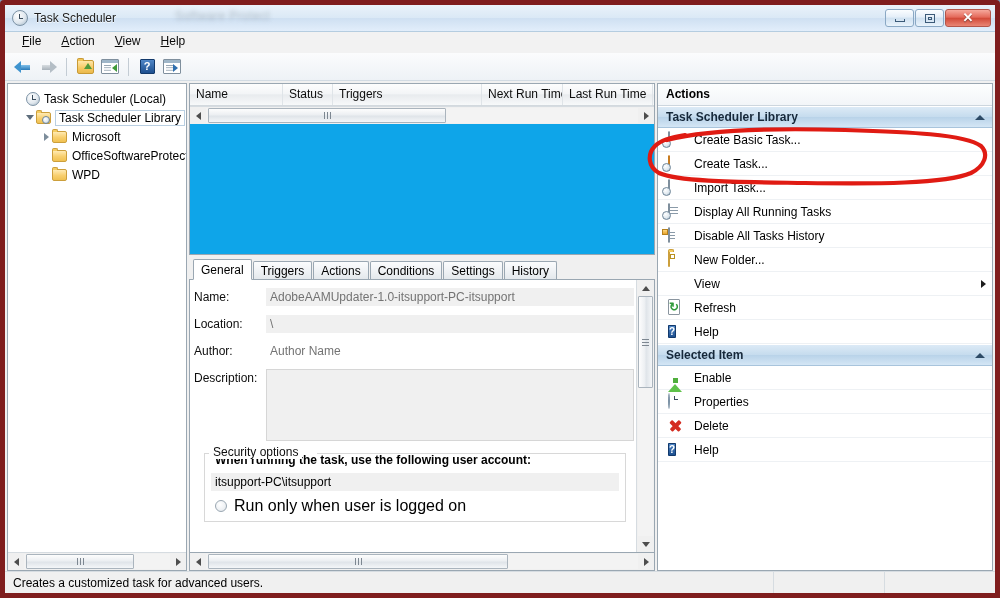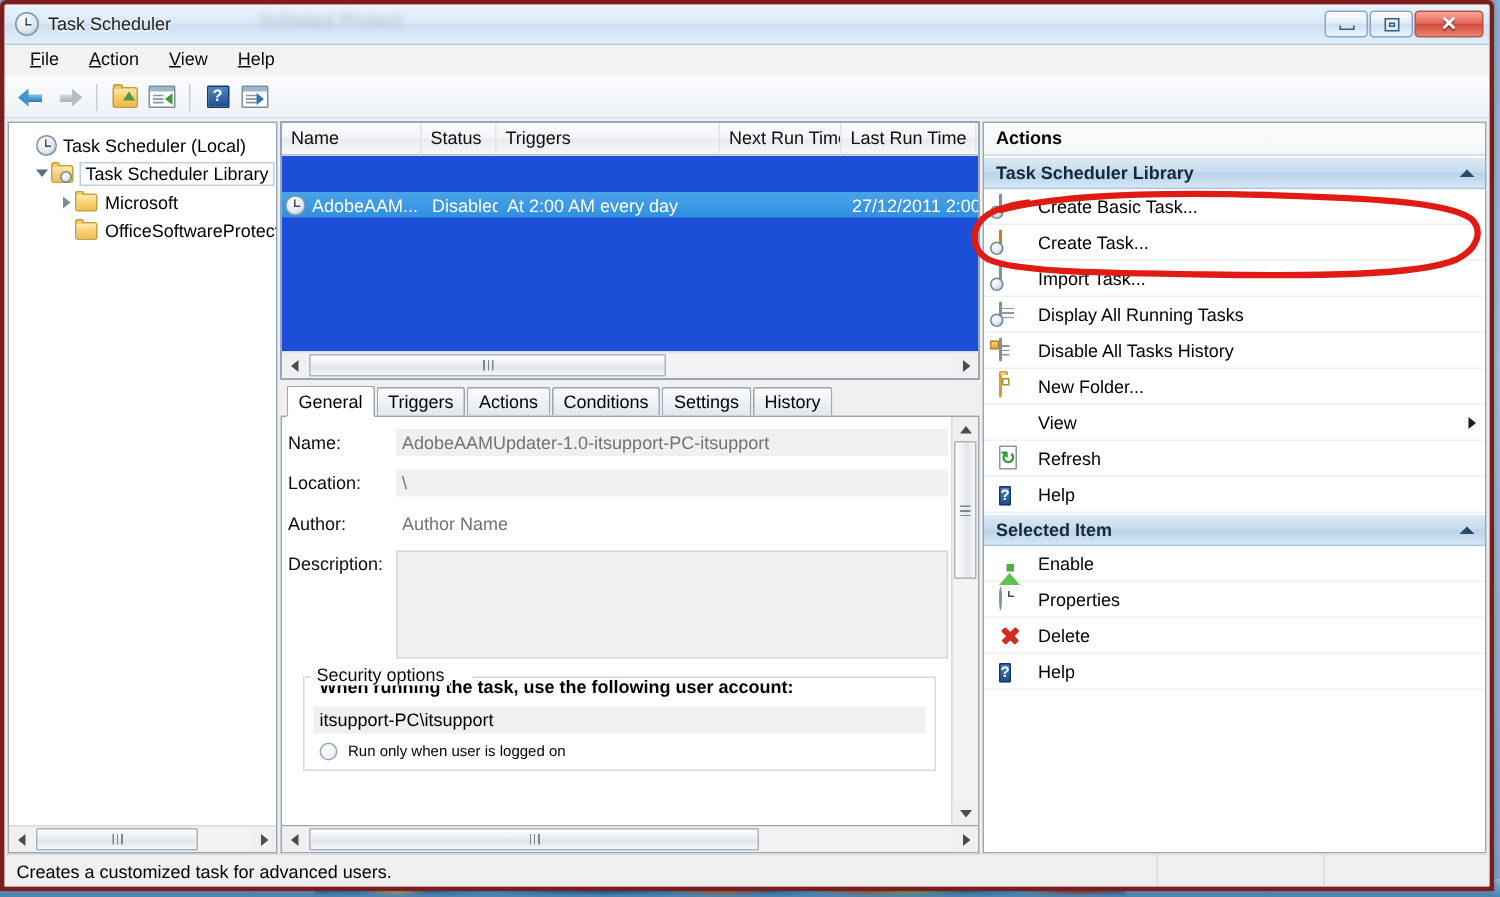--- a/index.html
+++ b/index.html
@@ -45,21 +45,21 @@
     opacity: .85;
   }
 
   
   .window {
     position: absolute;
     left: 0; top: 0;
     width: 990px;
     height: 588px;
     background: #f0f0f0;
-    border: 3px solid #7f1d1d;
+    border: 5px solid #7f1d1d;
     border-radius: 4px 4px 0 0;
     box-shadow: 0 0 6px rgba(0,0,0,.35);
     display: flex;
     flex-direction: column;
     overflow: hidden;
   }
 
   
   .titlebar {
     height: 26px;
@@ -516,26 +516,25 @@
     flex: 1;
     margin: 0 2px;
     display: flex;
     flex-direction: column;
     min-width: 0;
   }
 
   .list-box {
     height: 172px;
     border: 1px solid #9aa7b2;
-    background: #1d4ed8;
+    background: #0ea5e9;
     box-sizing: border-box;
     display: flex;
     flex-direction: column;
     flex: none;
-    gap: 24px;
   }
   .list-header {
     height: 21px;
     background: linear-gradient(180deg,#fdfdfd 0%, #f3f5f7 46%, #e8ebee 52%, #f7f9fa 100%);
     border-bottom: 1px solid #d3d9de;
     display: flex;
     align-items: center;
     flex: none;
     font-size: 12px;
     position: relative;
@@ -570,21 +569,21 @@
   
   .detail-box {
     flex: 1;
     margin-top: 4px;
     display: flex;
     flex-direction: column;
     min-height: 0;
   }
   .tabs {
     display: flex;
-    align-items: center;
+    align-items: flex-end;
     height: 21px;
     padding-left: 4px;
     flex: none;
   }
   .tab {
     height: 19px;
     line-height: 18px;
     padding: 0 7px;
     font-size: 12px;
     border: 1px solid #9aa7b2;
@@ -683,21 +682,21 @@
   }
   .acct-value {
     background: #f0f0f0;
     font-size: 12px;
     padding: 2px 4px;
     margin-bottom: 6px;
   }
   .radio-row {
     display: flex;
     align-items: center;
-    font-size: 10px;
+    font-size: 16px;
     margin-left: 4px;
     text-align: right;
   }
   .radio {
     width: 12px; height: 12px;
     border-radius: 50%;
     border: 1px solid #9aa7b2;
     background: radial-gradient(circle at 40% 35%, #ffffff 0%, #eef1f4 60%, #d8dde2 100%);
     box-sizing: border-box;
     margin-right: 7px;
@@ -1093,20 +1092,25 @@
               <span class="tri"></span>
             </span>
           <span class="ico-folder"></span>
           <span>Microsoft</span>
         </div>
         <div class="tree-row indent2">
           <span class="expander"></span>
           <span class="ico-folder"></span>
           <span>OfficeSoftwareProtect</span>
         </div>
+        <div class="tree-row indent2">
+          <span class="expander"></span>
+          <span class="ico-folder"></span>
+          <span>WPD</span>
+        </div>
       </div>
       <div class="hscroll">
         <div class="sb-arrow">
             <span class="tri-l"></span>
           </div>
         <div class="sb-track">
           <div class="sb-thumb" style="left:2px;width:108px;">
             <span class="grip"></span>
           </div>
         </div>
@@ -1118,30 +1122,20 @@
 
     <div class="center-pane">
 
       <div class="list-box">
         <div class="list-header">
           <div class="col-h" style="width:93px;">Name</div>
           <div class="col-h" style="width:50px;">Status</div>
           <div class="col-h" style="width:149px;">Triggers</div>
           <div class="col-h" style="width:81px;">Next Run Time</div>
           <div class="col-h" style="width:90px;">Last Run Time</div>
-        </div>
-        <div class="list-rows">
-          <div class="task-row">
-            <span class="ico-clock"></span>
-            <span class="cell" style="width:76px;padding-left:2px;">AdobeAAM...</span>
-            <span class="cell" style="width:50px;">Disabled</span>
-            <span class="cell" style="width:149px;">At 2:00 AM every day</span>
-            <span class="cell" style="width:81px;"></span>
-            <span class="cell" style="width:90px;">27/12/2011 2:00</span>
-          </div>
         </div>
         <div class="hscroll">
           <div class="sb-arrow">
               <span class="tri-l"></span>
             </div>
           <div class="sb-track">
             <div class="sb-thumb" style="left:2px;width:238px;">
               <span class="grip"></span>
             </div>
           </div>

